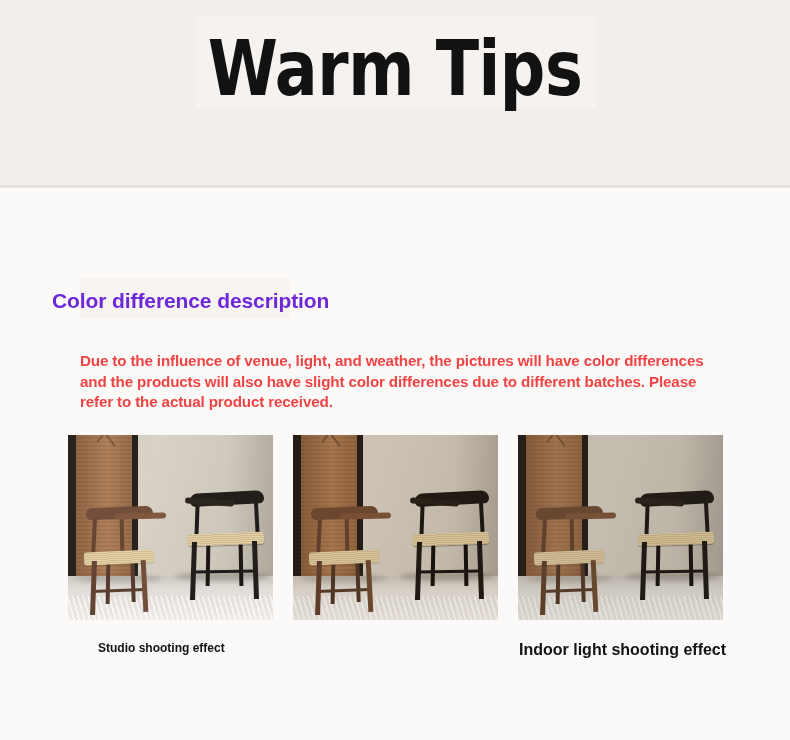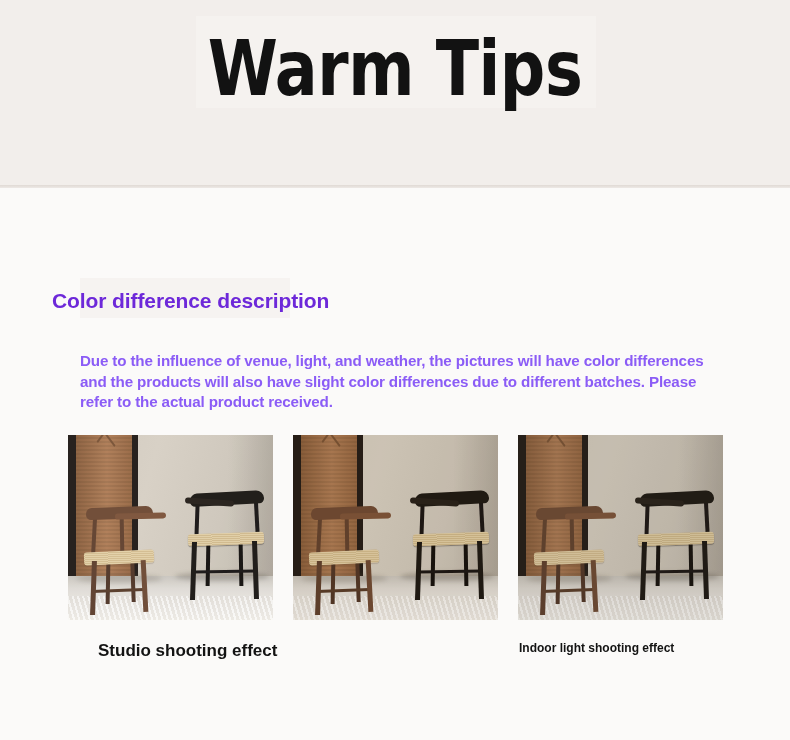--- a/index.html
+++ b/index.html
@@ -78,21 +78,21 @@
   }
 
   .paragraph {
     position: absolute;
     left: 80px;
     top: 163px;
     width: 632px;
     font-size: 15.2px;
     font-weight: bold;
     line-height: 20.5px;
-    color: #8b5cf6;
+    color: #ef4444;
     letter-spacing: -0.15px;
   }
 
   
   .photo-row {
     position: absolute;
     left: 0;
     top: 247px;
     width: 790px;
     height: 186px;
@@ -242,23 +242,23 @@
   .p3 .grade { background: rgba(96,84,64,0.14); }
 
   
   .caption {
     position: absolute;
     top: 453px;
     color: #131313;
     font-weight: bold;
     white-space: nowrap;
   }
-  .caption.c1 { left: 98px;  font-size: 17px; }
+  .caption.c1 { left: 98px;  font-size: 12px; }
   .caption.c2 { left: 293px; font-size: 14.5px; }
-  .caption.c3 { left: 519px; font-size: 12px; }
+  .caption.c3 { left: 519px; font-size: 16px; }
 </style>
 </head>
 <body>
 
 <div class="header-band">
   <div class="header-watermark"></div>
   <div class="header-title">Warm Tips</div>
 </div>
 <div class="band-shadow"></div>
 

